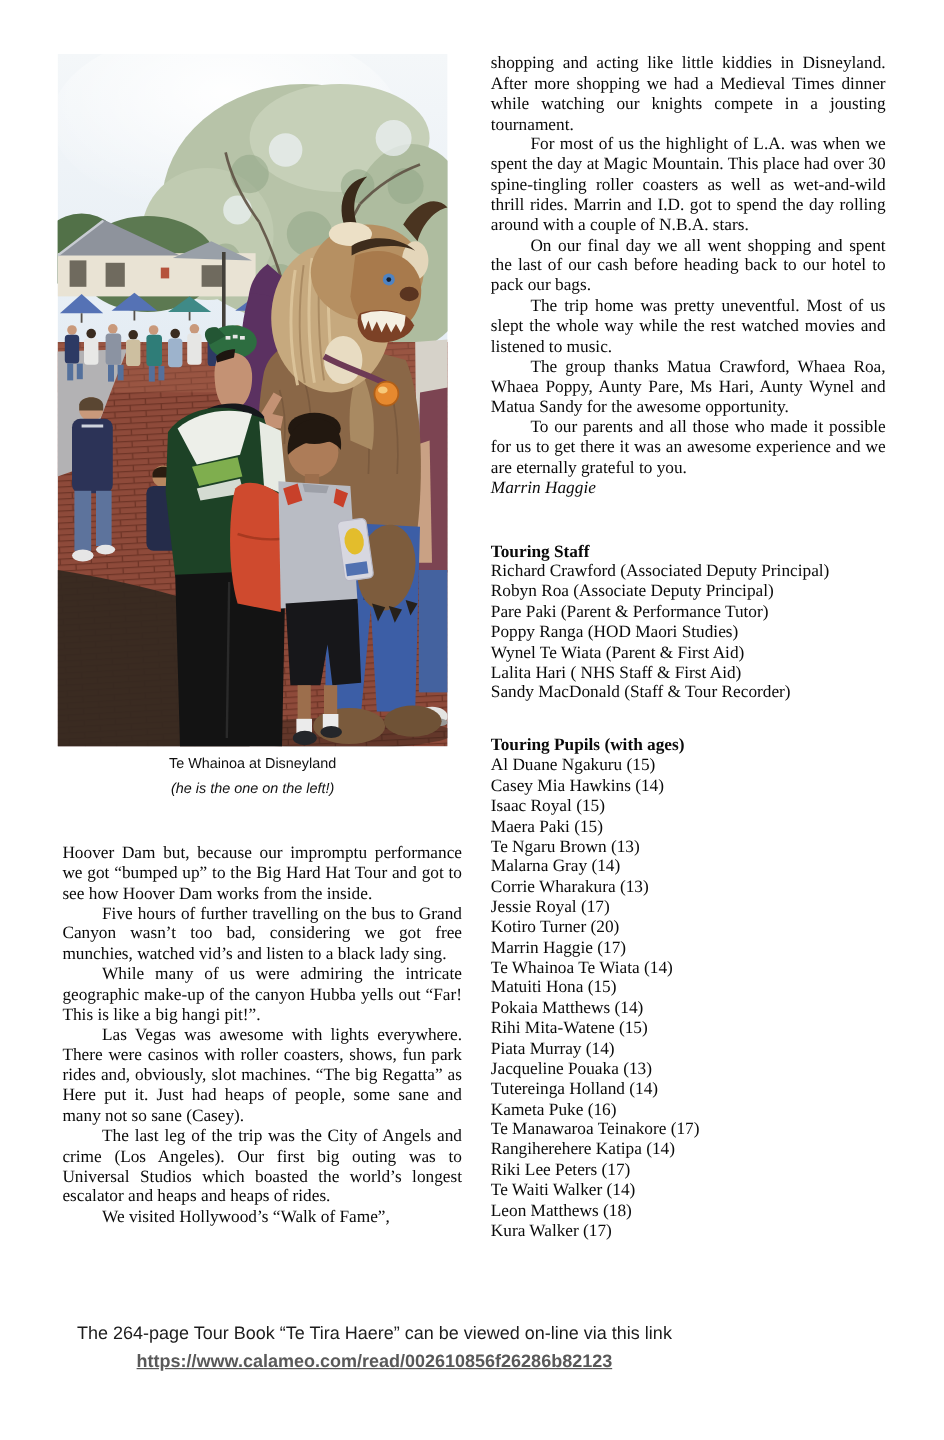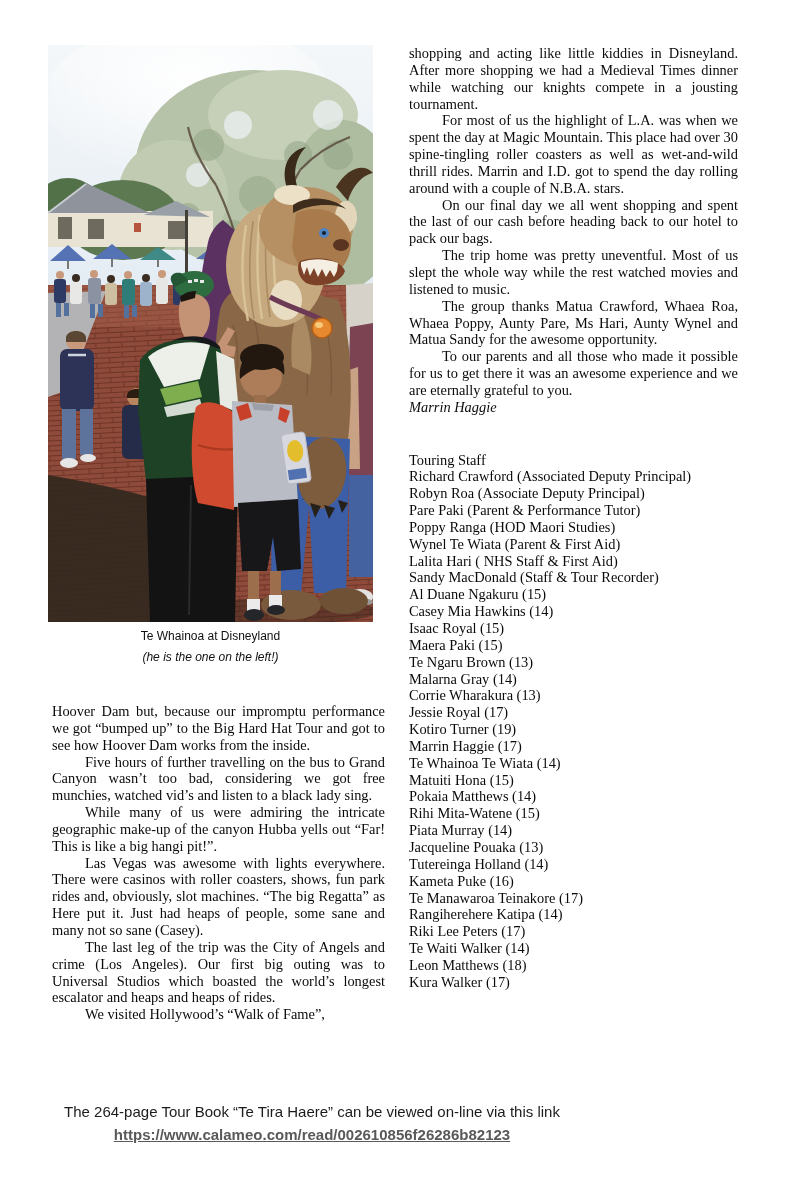--- a/index.html
+++ b/index.html
@@ -15,21 +15,21 @@
   .caption .cap2 { font-style:italic; }
 
   .col { position:absolute; font-size:14.4px; line-height:16.85px; text-align:justify; }
   .col p { margin:0; }
   .col p.ind { text-indent:33px; }
   .col-left  { left:52px;  top:703px; width:333px; }
   .col-right { left:409px; top:45px;  width:329px; }
 
   .byline { text-align:left; font-style:italic; }
 
-  .sec-head { font-size:14.4px; font-weight:normal; text-align:left; }
+  .sec-head { font-size:14.4px; font-weight:bold; text-align:left; }
   .staff-head  { margin:36px 0 0 0; }
   .pupils-head { margin:27px 0 0 0; }
   .list { text-align:left; }
   .list div { white-space:nowrap; }
 
   .footer { position:absolute; left:0; top:1100px; width:624px; text-align:center;
             font-family:"Liberation Sans", sans-serif; font-size:15px; line-height:23px; color:#1c1c1c; }
   .footer a.link { font-weight:bold; text-decoration:underline; cursor:pointer; }
 </style>
 </head>
@@ -315,30 +315,31 @@
     <div class="list">
       <div>Richard Crawford (Associated Deputy Principal)</div>
       <div>Robyn Roa (Associate Deputy Principal)</div>
       <div>Pare Paki (Parent &amp; Performance Tutor)</div>
       <div>Poppy Ranga (HOD Maori Studies)</div>
       <div>Wynel Te Wiata (Parent &amp; First Aid)</div>
       <div>Lalita Hari ( NHS Staff &amp; First Aid)</div>
       <div>Sandy MacDonald (Staff &amp; Tour Recorder)</div>
     </div>
 
+    <div class="sec-head pupils-head">Touring Pupils (with ages)</div>
     <div class="list">
       <div>Al Duane Ngakuru (15)</div>
       <div>Casey Mia Hawkins (14)</div>
       <div>Isaac Royal (15)</div>
       <div>Maera Paki (15)</div>
       <div>Te Ngaru Brown (13)</div>
       <div>Malarna Gray (14)</div>
       <div>Corrie Wharakura (13)</div>
       <div>Jessie Royal (17)</div>
-      <div>Kotiro Turner (19)</div>
+      <div>Kotiro Turner (20)</div>
       <div>Marrin Haggie (17)</div>
       <div>Te Whainoa Te Wiata (14)</div>
       <div>Matuiti Hona (15)</div>
       <div>Pokaia Matthews (14)</div>
       <div>Rihi Mita-Watene (15)</div>
       <div>Piata Murray (14)</div>
       <div>Jacqueline Pouaka (13)</div>
       <div>Tutereinga Holland (14)</div>
       <div>Kameta Puke (16)</div>
       <div>Te Manawaroa Teinakore (17)</div>

